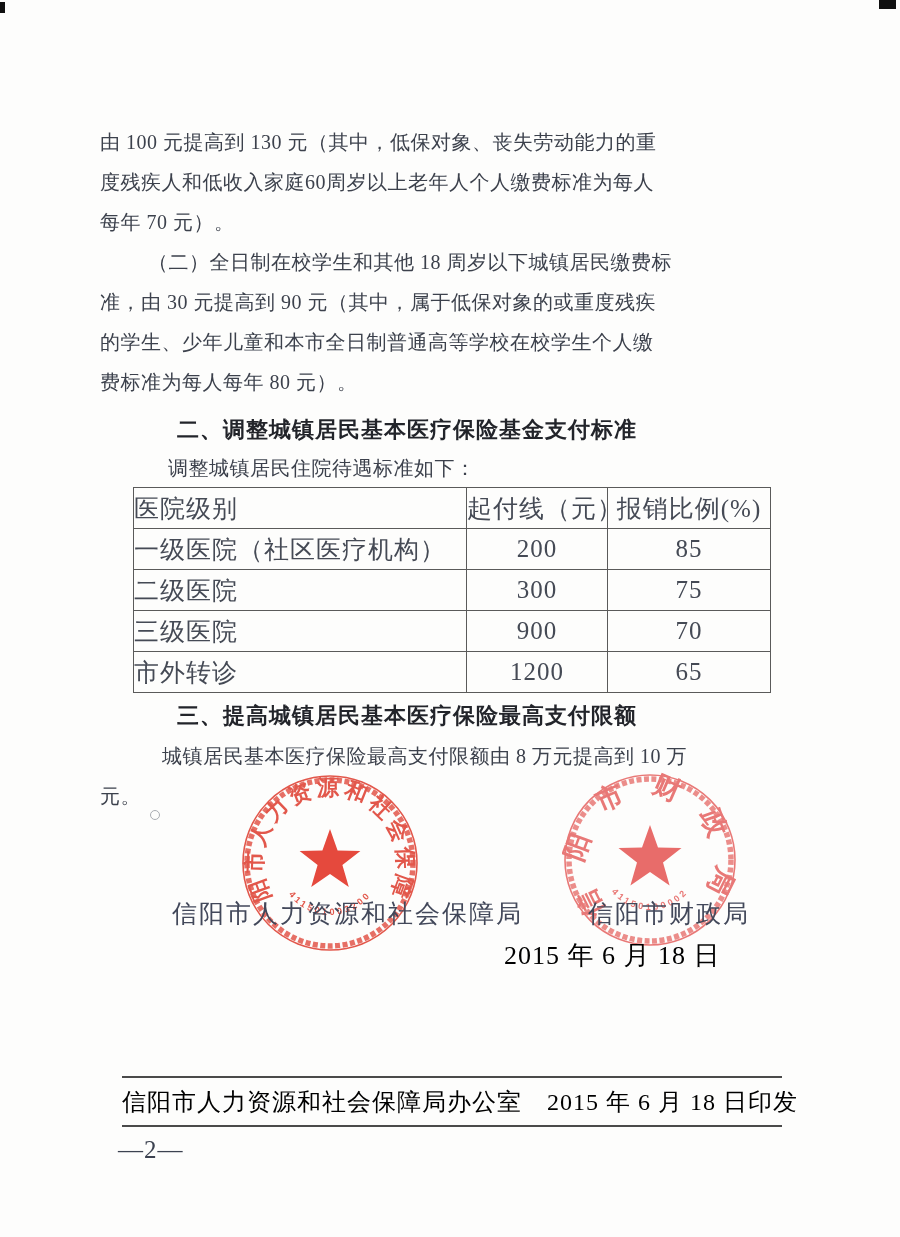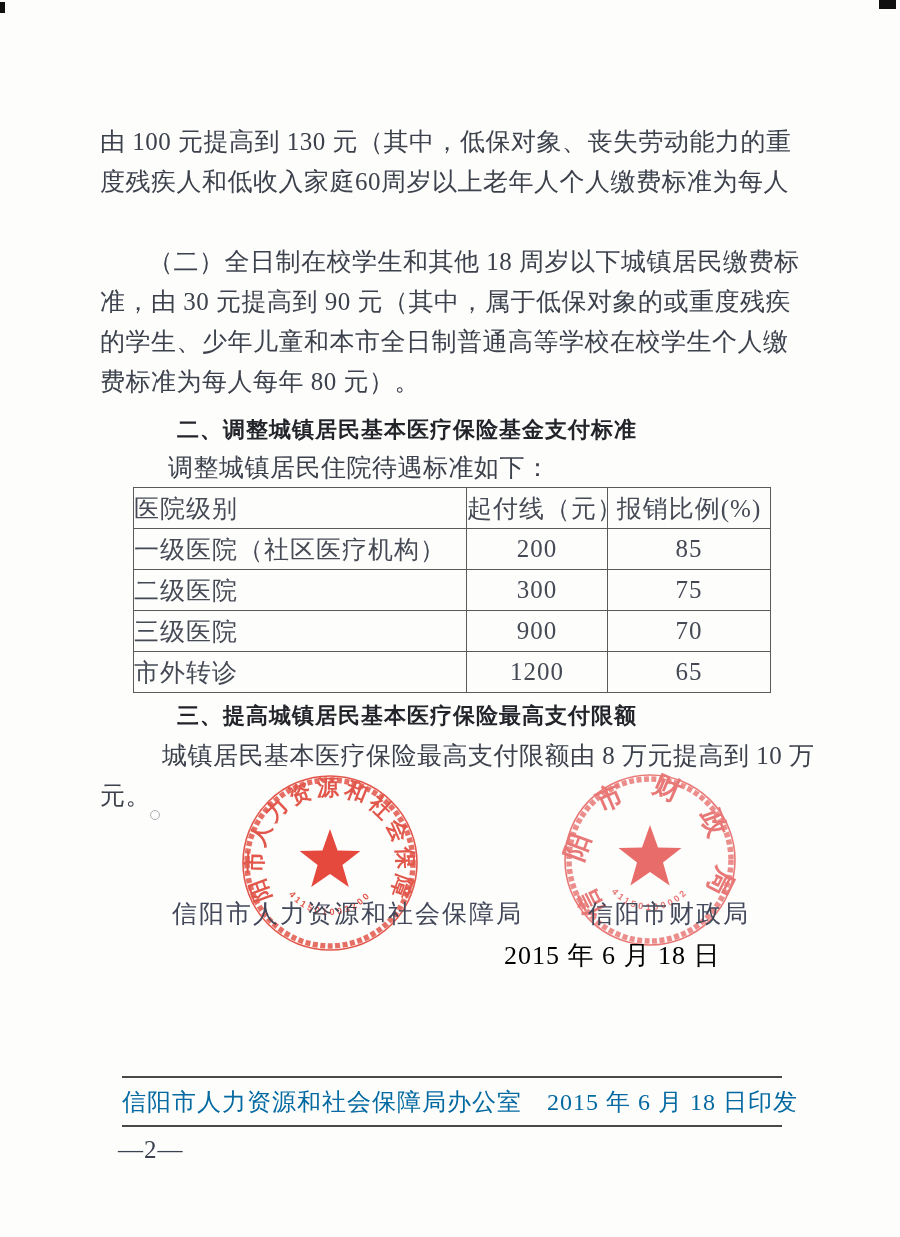--- a/index.html
+++ b/index.html
@@ -7,21 +7,21 @@
     position:relative;width:900px;height:1237px;margin:0 auto;
     background:#fdfdfc;overflow:hidden;
     font-family:"Liberation Serif","DejaVu Serif",serif;
     color:#3c414c;
   }
   .corner{position:absolute;background:#101010;}
   .corner.tl{left:0;top:2px;width:5px;height:11px;}
   .corner.tr{left:879px;top:0;width:17px;height:9px;}
   .bline{
     position:absolute;left:100px;width:700px;height:40px;line-height:40px;
-    font-size:25px;white-space:nowrap;color:#3c414c;letter-spacing:.5px;
+    font-size:20px;white-space:nowrap;color:#3c414c;letter-spacing:.5px;
   }
   .heading{
     position:absolute;left:177px;height:40px;line-height:40px;
     font-family:"Liberation Sans","DejaVu Sans",sans-serif;
     font-weight:700;font-size:22px;color:#22242a;white-space:nowrap;letter-spacing:1px;
   }
   table.rates{
     position:absolute;left:133px;top:487px;width:634px;height:201px;
     border-collapse:collapse;table-layout:fixed;
     font-size:25px;color:#454a55;
@@ -41,41 +41,42 @@
     position:absolute;height:36px;line-height:36px;font-size:25px;
     color:#42485a;white-space:nowrap;letter-spacing:2px;
   }
   .date-line{
     position:absolute;top:938px;left:504px;height:36px;line-height:36px;
     font-size:26px;color:#000000;white-space:nowrap;letter-spacing:1px;
   }
   .rule{position:absolute;left:122px;width:660px;height:0;border-top:2px solid #4a4a4a;}
   .footer-text{
     position:absolute;top:1084px;left:122px;width:660px;text-align:center;
-    font-size:24px;line-height:36px;color:#0369a1;white-space:nowrap;letter-spacing:1px;
+    font-size:24px;line-height:36px;color:#000000;white-space:nowrap;letter-spacing:1px;
   }
   .page-num{
     position:absolute;top:1136px;left:118px;font-size:25px;color:#3c4250;
     letter-spacing:1px;white-space:nowrap;
   }
   .noise-dot{
     position:absolute;left:150px;top:810px;width:8px;height:8px;border-radius:50%;
     border:1.5px solid #aaadb3;
   }
 </style>
 </head>
 <body>
 
 <div class="page">
 
   <div class="corner tl"></div>
   <div class="corner tr"></div>
 
   <div class="bline" style="top:122px">由 100 元提高到 130 元（其中，低保对象、丧失劳动能力的重</div>
   <div class="bline" style="top:162px">度残疾人和低收入家庭60周岁以上老年人个人缴费标准为每人</div>
+  <div class="bline" style="top:202px">每年 70 元）。</div>
 
   <div class="bline" style="top:242px;left:148px">（二）全日制在校学生和其他 18 周岁以下城镇居民缴费标</div>
   <div class="bline" style="top:282px">准，由 30 元提高到 90 元（其中，属于低保对象的或重度残疾</div>
   <div class="bline" style="top:322px">的学生、少年儿童和本市全日制普通高等学校在校学生个人缴</div>
   <div class="bline" style="top:362px">费标准为每人每年 80 元）。</div>
 
   <div class="heading" style="top:410px">二、调整城镇居民基本医疗保险基金支付标准</div>
   <div class="bline" style="top:448px;left:168px">调整城镇居民住院待遇标准如下：</div>
 
   <table class="rates">

